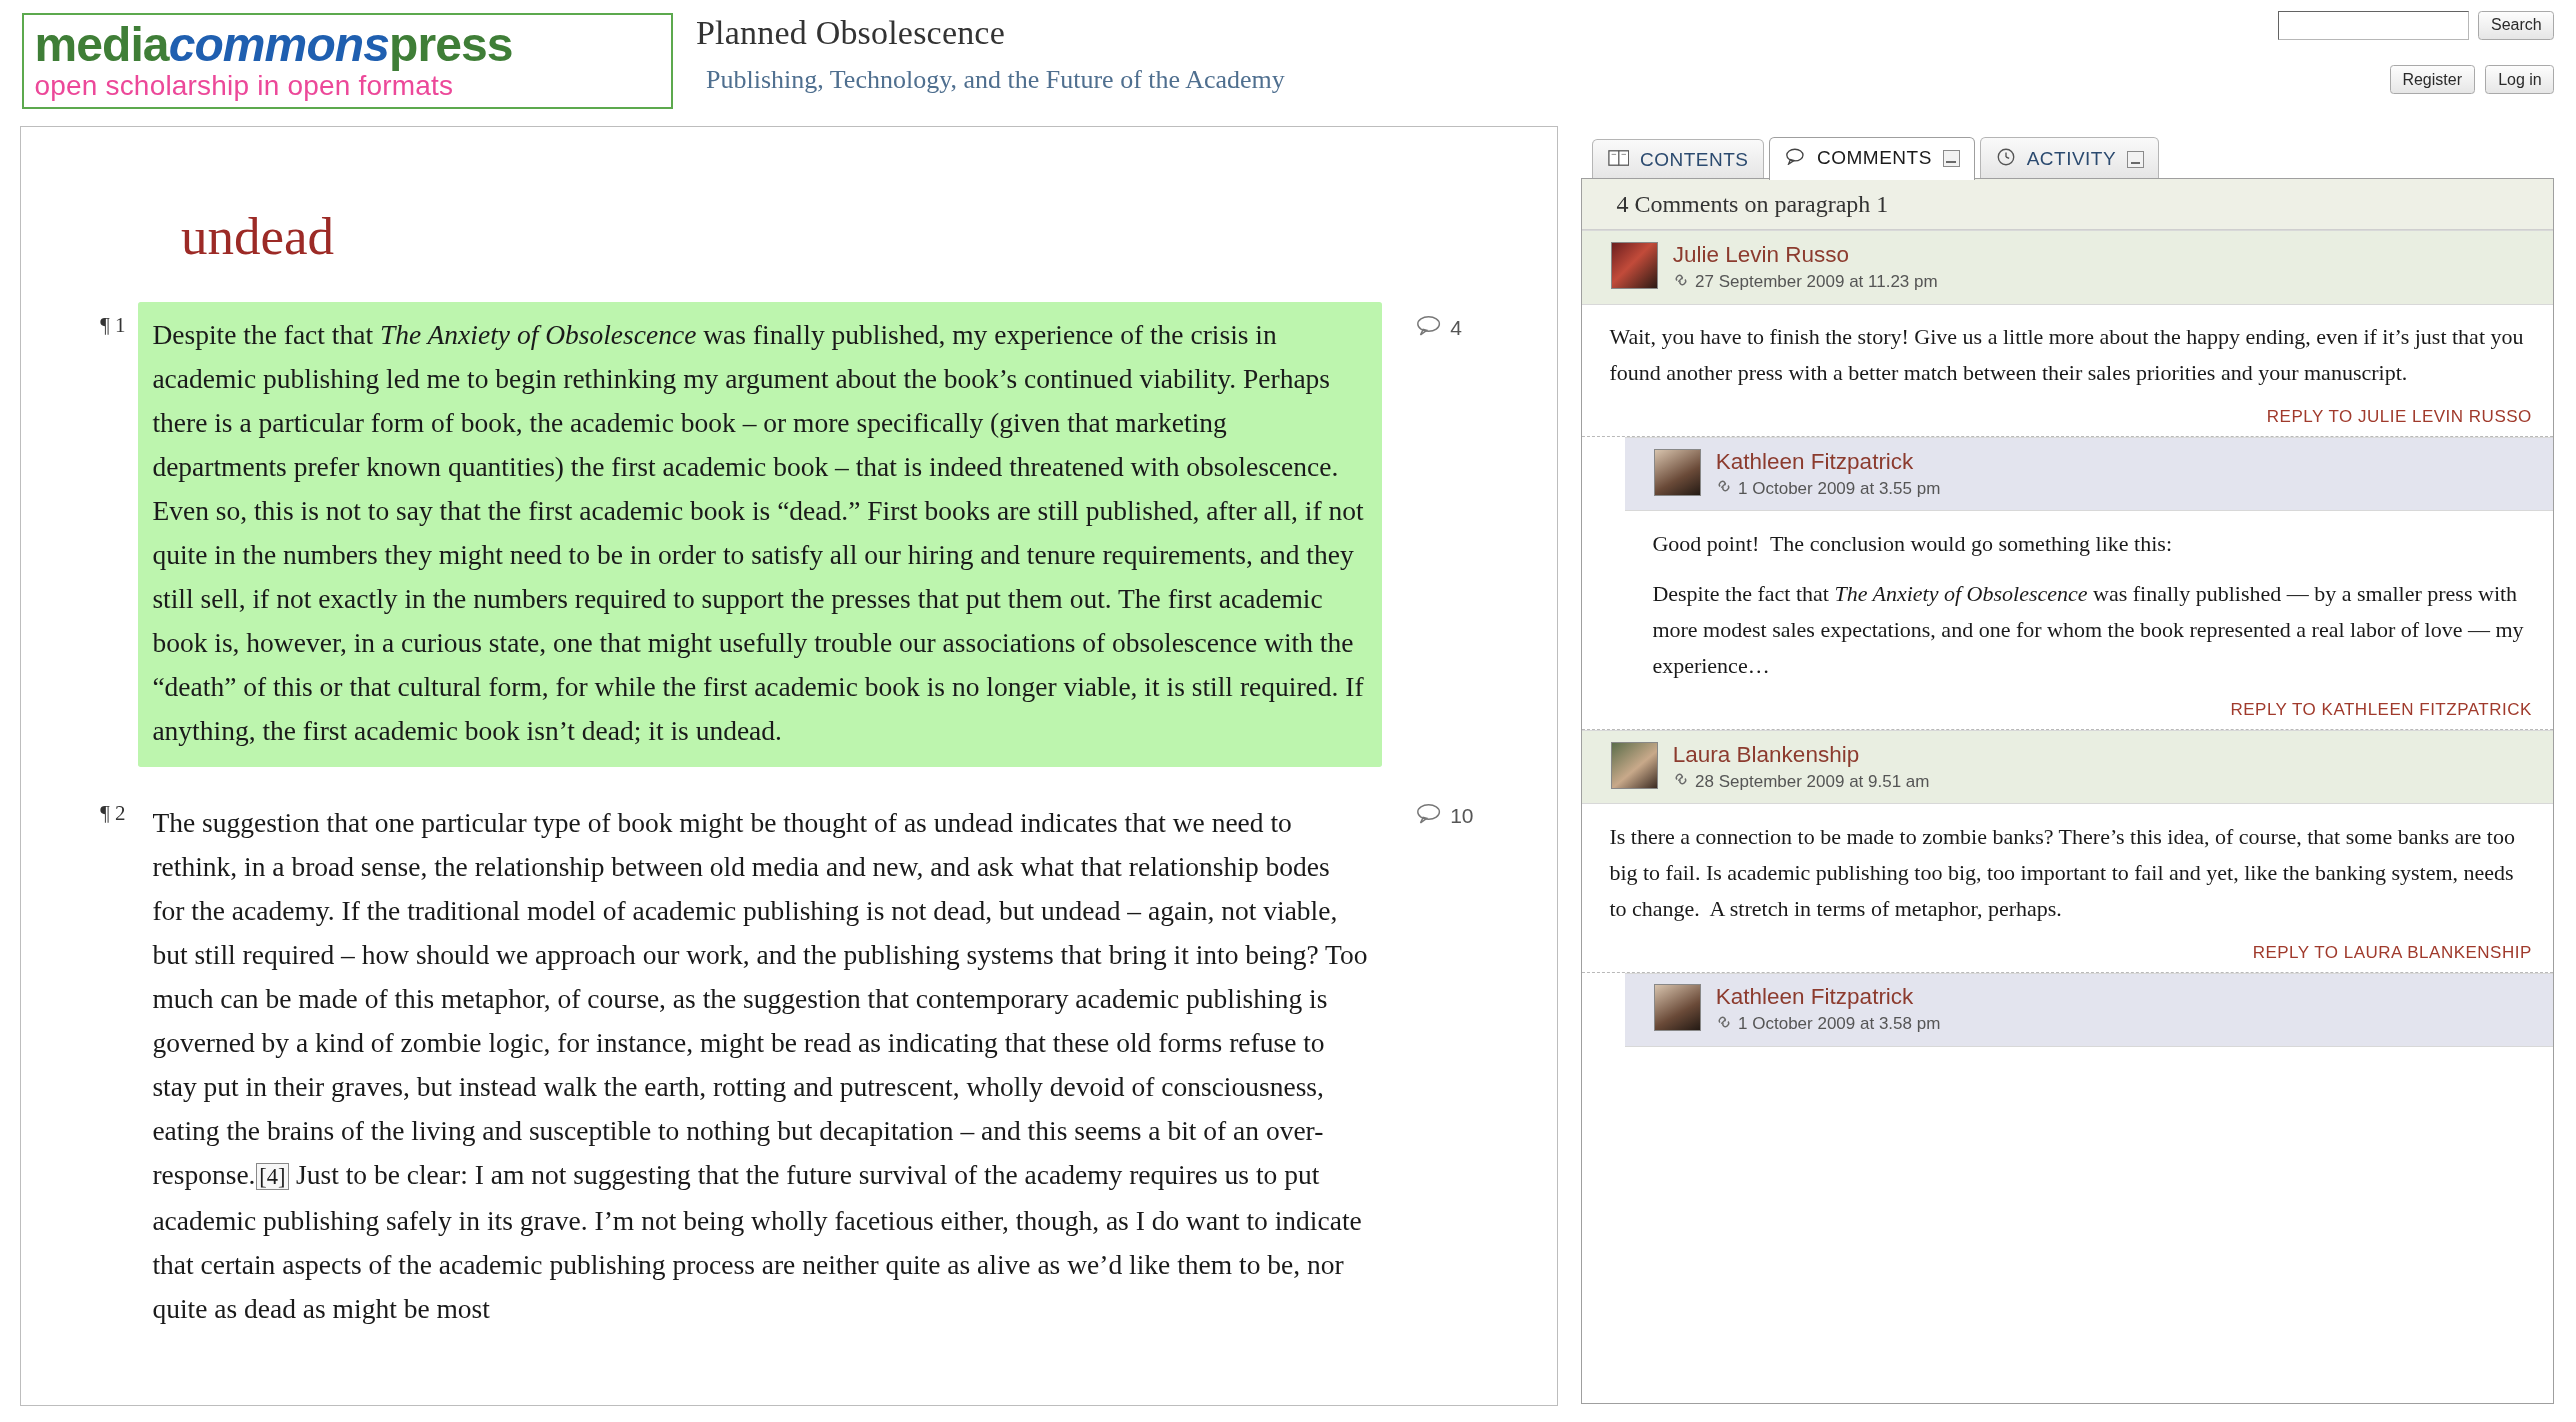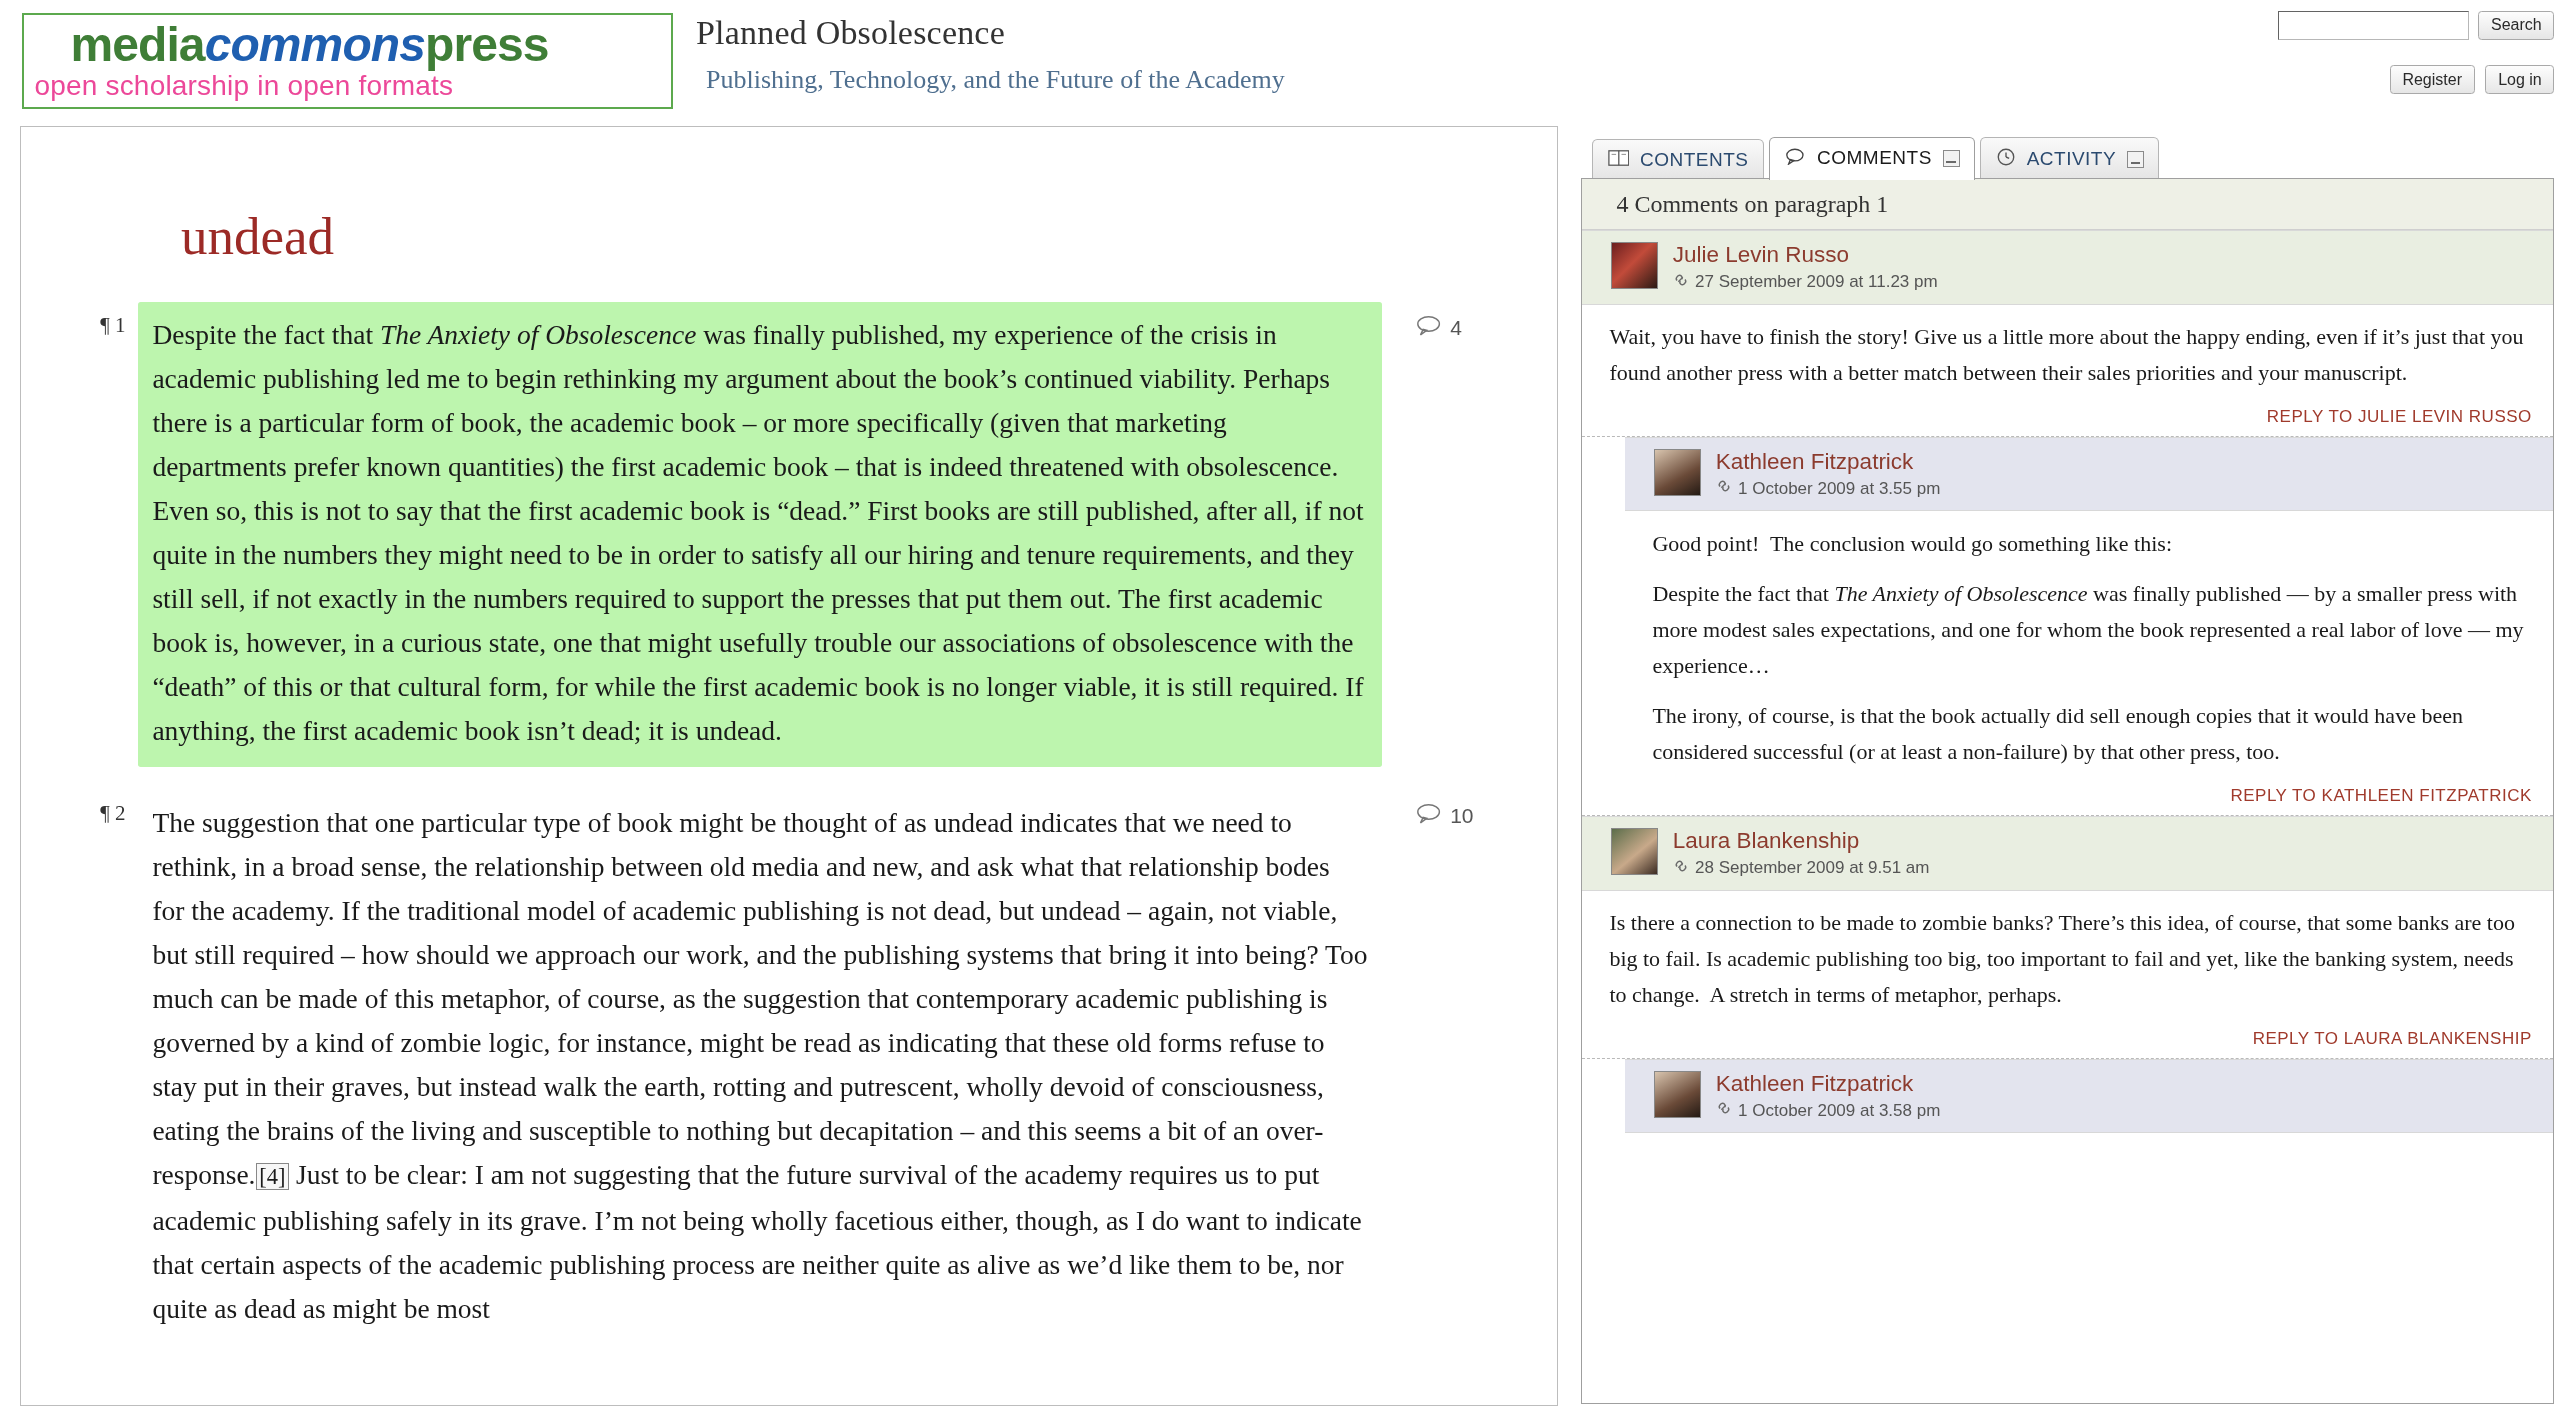--- a/index.html
+++ b/index.html
@@ -25,21 +25,20 @@
     background: #ffffff;
     padding: 5.4px 9px 3.6px 10.8px;
     overflow: hidden;
   }
   .logo-line1 {
     font-size: 48px;
     line-height: 50px;
     letter-spacing: -0.9px;
     white-space: nowrap;
     font-family: "Liberation Sans", sans-serif;
-    margin-left: 36px;
   }
   .logo-media { color: #3f7e37; font-weight: bold; }
   .logo-commons { color: #1f5fb0; font-weight: bold; font-style: italic; }
   .logo-press { color: #3f7e37; font-weight: bold; }
   .logo-line2 {
     font-size: 28px;
     line-height: 31px;
     color: #ec4899;
     white-space: nowrap;
     letter-spacing: 0.2px;
@@ -443,21 +442,20 @@
                   <path d="M13.5 8.5 a3 3 0 0 1 0 4 l-1.5 1.5 a3 3 0 0 1-4-4" stroke="#6a6a6a" stroke-width="1.6" fill="none"></path>
                 </svg>
               </span>
               <span>1 October 2009 at 3.55 pm</span>
             </div>
           </div>
         </div>
         <div class="c-body indent">
           <p>Good point!&nbsp; The conclusion would go something like this:</p>
           <p>Despite the fact that <em>The Anxiety of Obsolescence</em> was finally published — by a smaller press with more modest sales expectations, and one for whom the book represented a real labor of love — my experience…</p>
-          <p>The irony, of course, is that the book actually did sell enough copies that it would have been considered successful (or at least a non-failure) by that other press, too.</p>
         </div>
         <div class="reply-bar indent">
           <span class="reply-link">REPLY TO KATHLEEN FITZPATRICK</span>
         </div>
       </div>
 
       <div class="comment">
         <div class="c-head">
           <div class="avatar a3"></div>
           <div class="c-meta">

